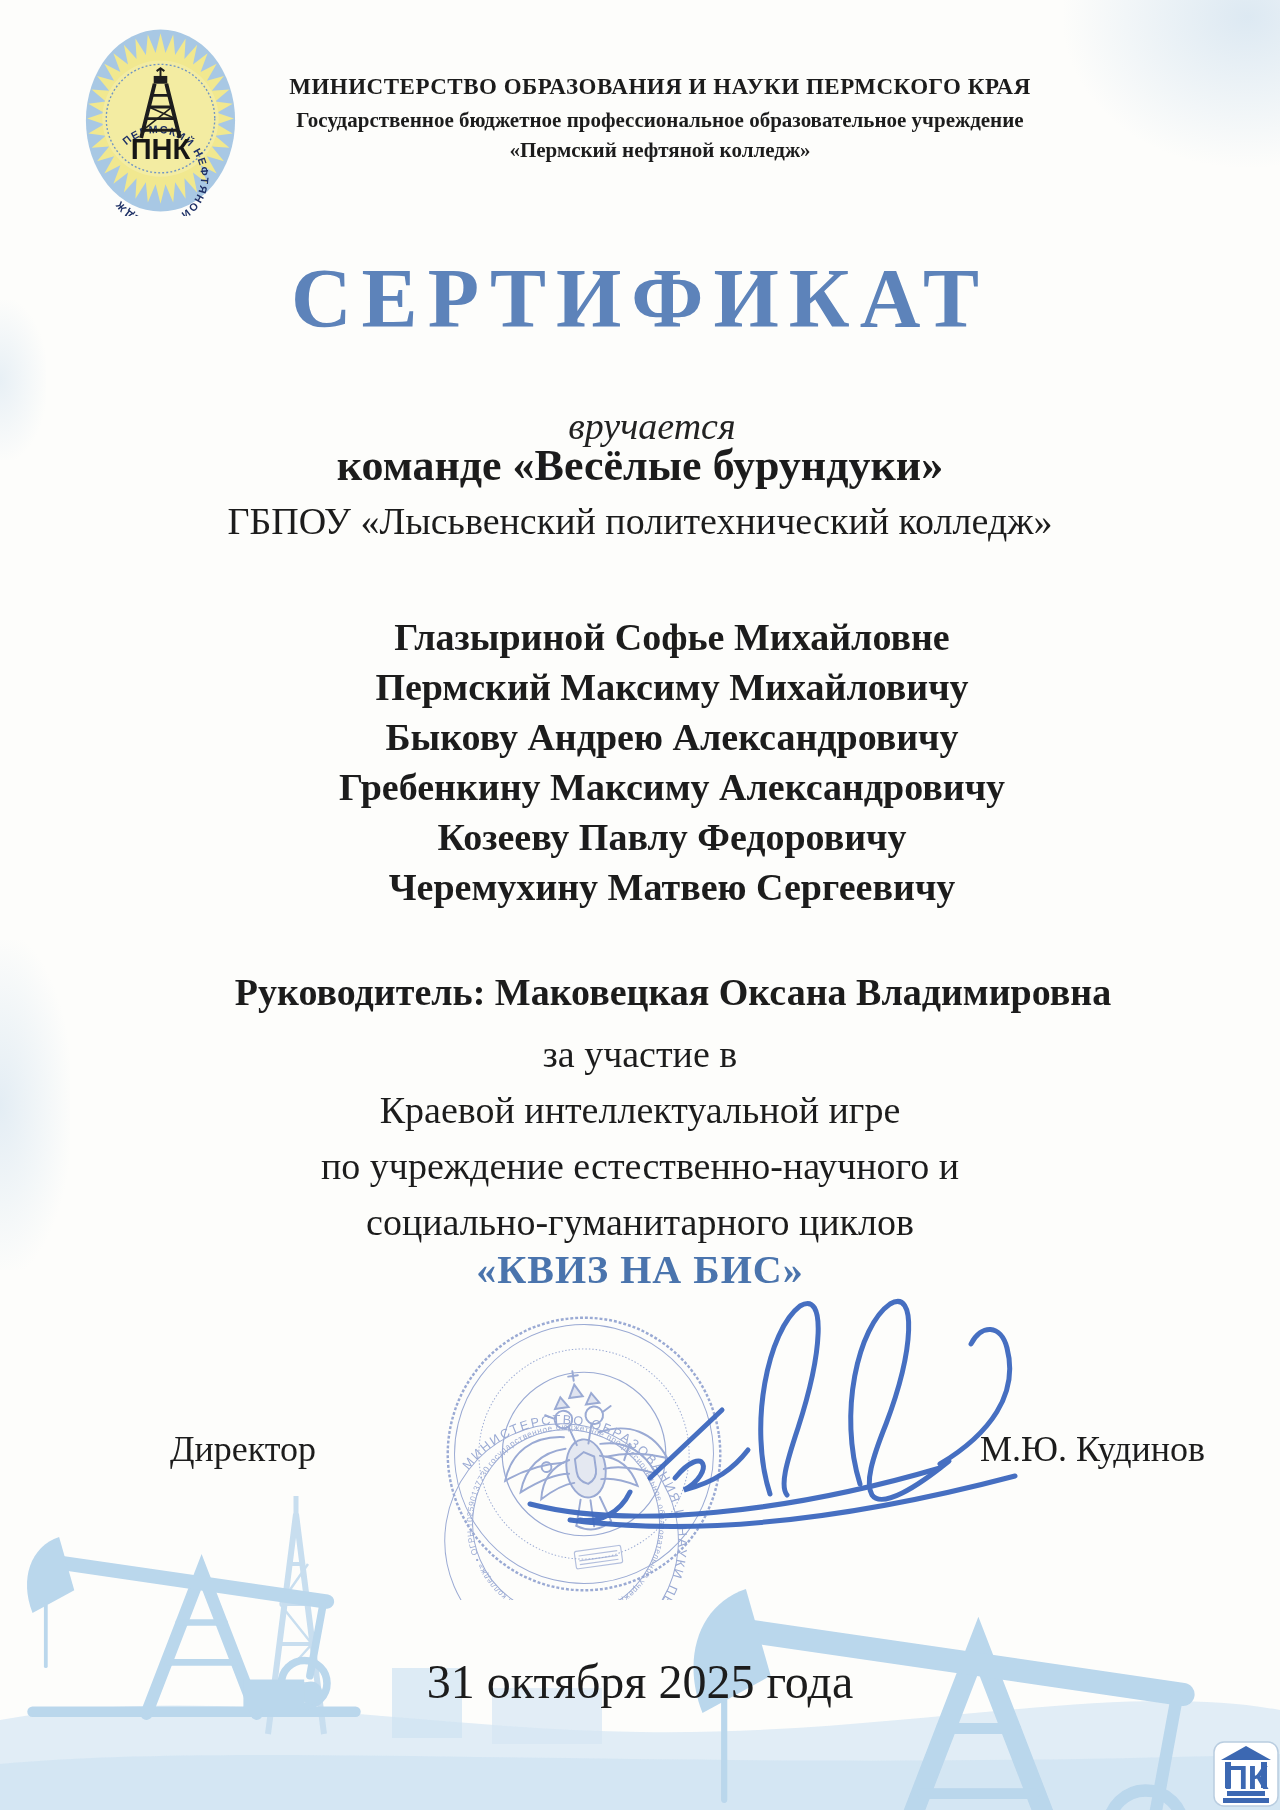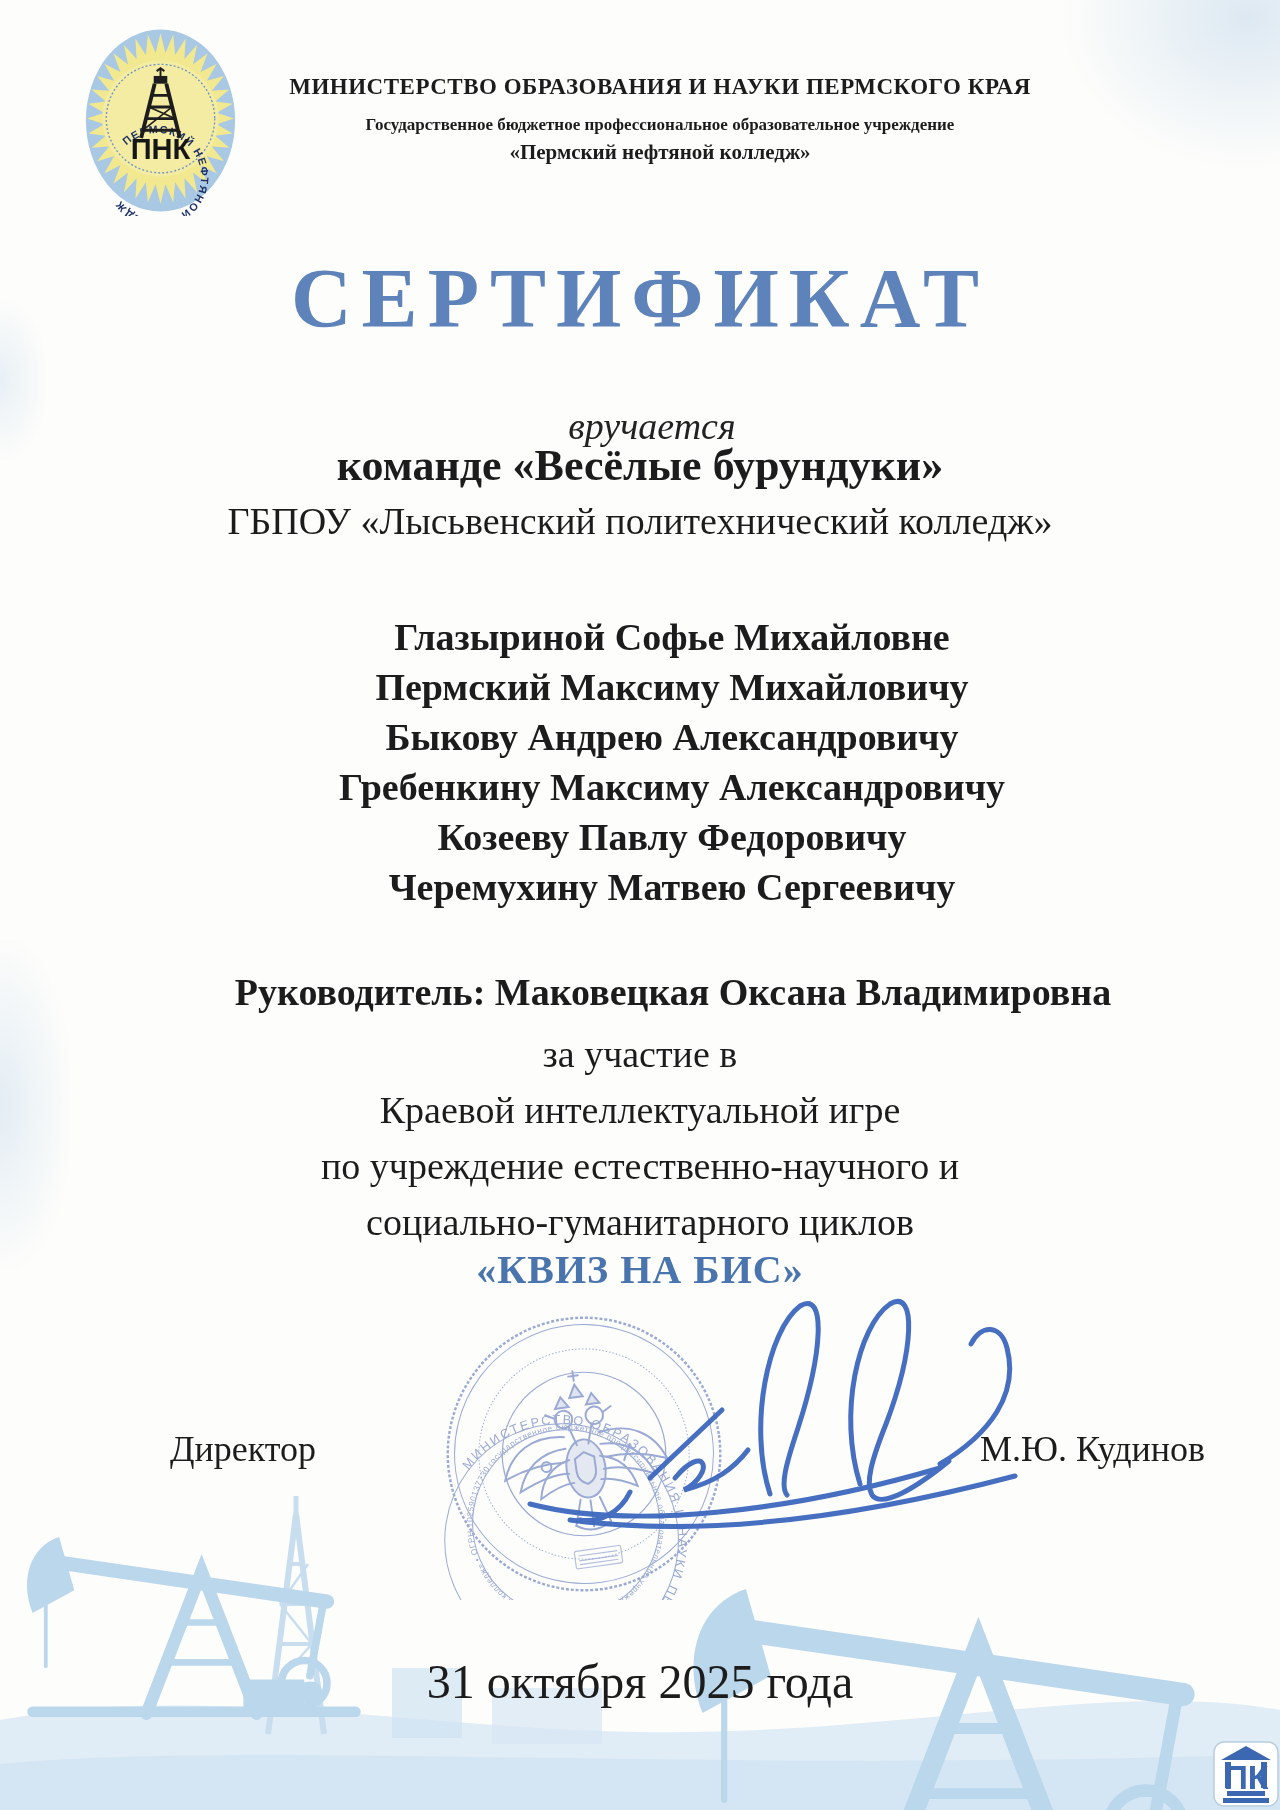--- a/index.html
+++ b/index.html
@@ -10,21 +10,21 @@
   .tint{position:absolute;pointer-events:none;}
   #tint-tr{right:0;top:0;width:220px;height:170px;
      background:radial-gradient(ellipse at 85% 10%,rgba(168,200,228,.38),rgba(168,200,228,0) 70%);}
   #tint-l{left:0;top:940px;width:70px;height:330px;
      background:radial-gradient(ellipse at 0% 50%,rgba(168,200,228,.30),rgba(168,200,228,0) 75%);}
   #tint-lt{left:0;top:300px;width:46px;height:160px;
      background:radial-gradient(ellipse at 0% 50%,rgba(168,200,228,.25),rgba(168,200,228,0) 75%);}
 
   .hdr{top:74px;left:230px;width:860px;text-align:center;font-weight:bold;}
   .hdr-l1{font-size:23px;letter-spacing:.5px;}
-  .hdr-l2{font-size:17px;margin-top:15px;text-align:center;}
+  .hdr-l2{font-size:21px;margin-top:8px;text-align:center;}
   .hdr-l3{font-size:21px;margin-top:5px;}
 
   .title{top:250px;font-size:84px;font-weight:bold;letter-spacing:10px;color:#5d83ba;}
   .subtitle{top:404px;font-size:38px;font-style:italic;color:#222;margin-left:12px;}
   .team{top:440px;font-size:44px;font-weight:bold;}
   .team-college{top:499px;font-size:38px;text-align:center;}
 
   .names{top:612px;font-size:38px;font-weight:bold;line-height:50px;padding-left:32px;}
   .leader{top:970px;font-size:38px;font-weight:bold;padding-left:33px;}
   .event-lines{top:1026px;font-size:38px;line-height:56px;}

